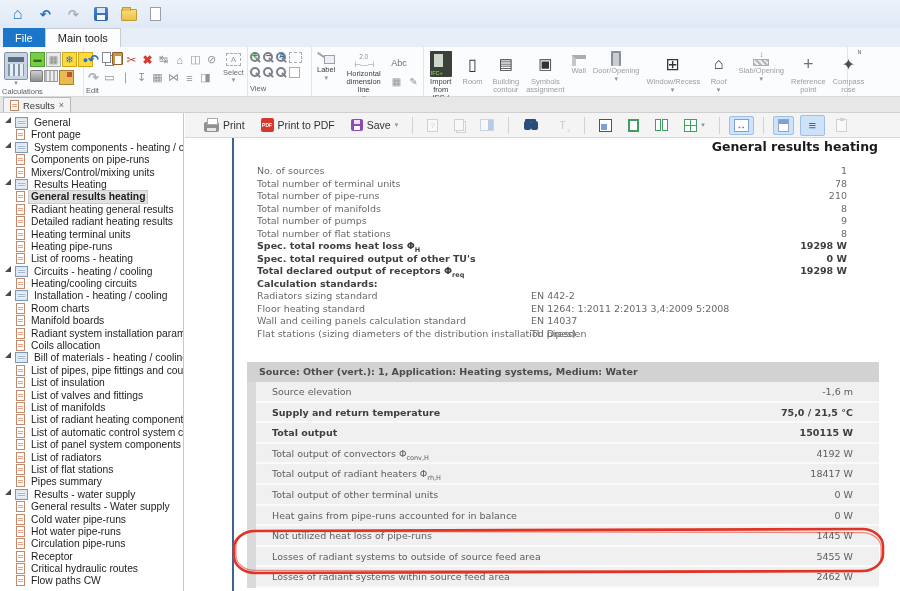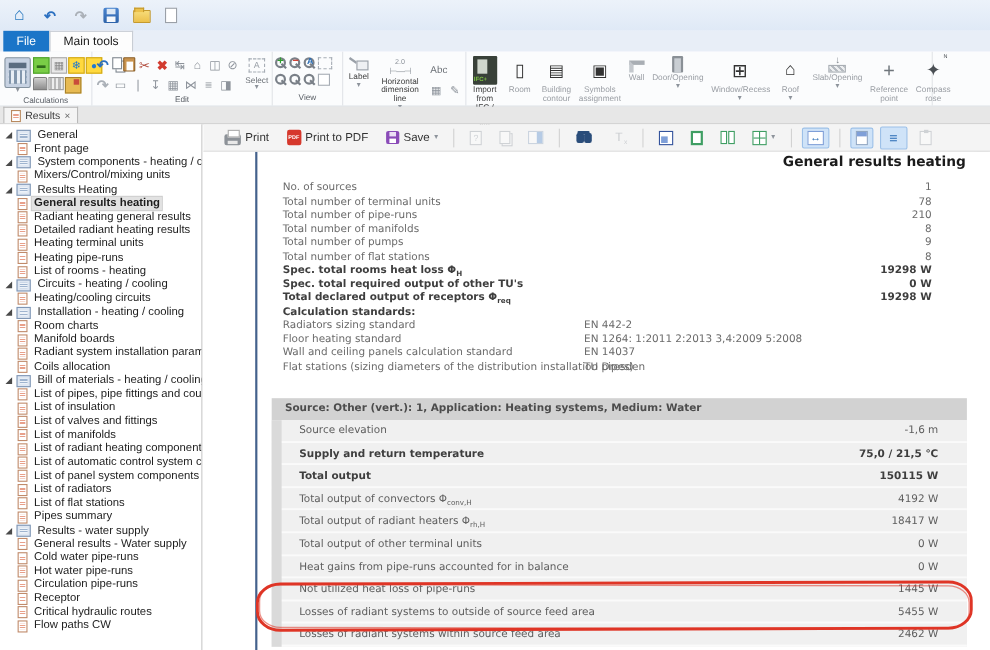--- a/index.html
+++ b/index.html
@@ -9,21 +9,21 @@
 
   
   #qat{left:0;top:0;width:900px;height:28px;background:linear-gradient(#ecf2fa,#dfe9f6);display:flex;align-items:center;gap:13px;padding-left:10px}
   #tabrow{left:0;top:28px;width:900px;height:19px;background:#e8eef7;display:flex;align-items:center}
   .ftab{height:19px;padding:0 12px;display:flex;align-items:center;font-size:11px}
   .ftab.file{background:#1b75c8;color:#fff;margin-left:3px}
   .ftab.main{background:#fdfdfd;color:#1a1a1a;border:1px solid #c8cdd4;border-bottom:none}
   #ribbon{left:0;top:47px;width:900px;height:50px;background:#fbfcfd;border-bottom:1px solid #d7dbe0;display:flex}
   .rgroup{height:100%;border-right:1px solid #e1e4e8;display:flex;flex-direction:column;padding:2px 2px 0 2px}
   .rgroup .gbody{flex:1;display:flex;align-items:flex-start}
-  .rgroup .gname{height:13px;text-align:center;font-size:7.5px;color:#5a5f66;line-height:12px}
+  .rgroup .gname{height:13px;font-size:7.5px;color:#5a5f66;line-height:12px}
   .icnrows{display:flex;flex-direction:column;gap:3px;padding-top:3px}
   .icnrow{display:flex;gap:1px}
 
   
   .icn{position:relative;display:inline-flex;align-items:center;justify-content:center;width:15px;height:15px;font-size:11px;color:#8d939b;flex:none}
   .icn-lg{position:relative;display:inline-flex;align-items:center;justify-content:center;width:26px;height:26px;flex:none}
   .i-app-home::before{content:"⌂";color:#2a7ac0;font-size:16px}
   .i-undo::before{content:"↶";color:#2a6fc0;font-weight:bold;font-size:13px}
   .i-redo::before{content:"↷";color:#aab0b7;font-weight:bold;font-size:13px}
   .i-save{width:14px;height:14px;background:linear-gradient(#4a84cf,#2d63a9);border-radius:2px}
@@ -110,21 +110,21 @@
 
   
   #tabstrip{left:0;top:97px;width:900px;height:16px;background:#e7e7e7;border-bottom:1px solid #cfcfcf;display:flex;}
   .doctab{height:15px;margin-left:3px;padding:0 6px;background:#f4f4f4;border:1px solid #b9b9b9;border-bottom:none;display:flex;align-items:center;gap:4px;font-size:9.5px;color:#3a3a3a}
   .doctab .dicon{width:9px;height:11px;background:#fff;border:1px solid #b98a5f;position:relative}
   .doctab .dicon::before{content:"";position:absolute;inset:2px 1px;background:repeating-linear-gradient(#fff 0 1px,#e8a08a 1px 2px)}
   .doctab .close{color:#666;font-size:9px}
 
   
   #tree{left:0;top:113px;width:184px;height:478px;background:#fff;border-right:1px solid #c9c9c9;overflow:hidden;padding-top:4px}
-  .trow{height:12.4px;display:flex;align-items:center;font-size:10.3px;color:#1d1d1d;white-space:nowrap}
+  .trow{height:12.4px;display:flex;align-items:flex-start;font-size:10.3px;color:#1d1d1d;white-space:nowrap}
   .texp{width:0;height:0;border-bottom:6px solid #4a4a4a;border-left:6px solid transparent;margin:0 4px 0 5px;flex:none}
   .tgico{width:13px;height:11px;background:#dfe7f2;border:1px solid #7f96b5;position:relative;margin-right:4px;flex:none}
   .tgico::before{content:"";position:absolute;inset:2px;background:repeating-linear-gradient(#eef3f9 0 1px,#9fb4cf 1px 2px)}
   .tdico{width:9px;height:11px;background:#fff;border:1px solid #c08a6a;position:relative;margin:0 4px 0 16px;flex:none}
   .tdico::before{content:"";position:absolute;inset:2px 1px;background:repeating-linear-gradient(#fff 0 1px,#e8a08a 1px 2px)}
   .trow.sel .tlabel{background:#e2e2e2;outline:1px solid #cccccc;font-weight:bold}
   .tlabel{padding:0 2px;line-height:12px}
   #treescroll{position:absolute;right:1px;top:114px;width:13px;height:476px;background:#f2f2f2;border-left:1px solid #e0e0e0}
   .sarrow{position:absolute;left:0;width:12px;height:13px;background:#f2f2f2;color:#8a8a8a;font-size:7px;display:flex;align-items:center;justify-content:center}
   .sthumb{position:absolute;left:1px;top:15px;width:10px;height:42px;background:#cdcdcd;border-radius:1px}
@@ -380,20 +380,24 @@
       <span class="tdico"></span>
       <span class="tlabel">Front page</span>
     </div>
     <div class="trow">
       <span class="texp"></span>
       <span class="tgico"></span>
       <span class="tlabel">System components - heating / cooling</span>
     </div>
     <div class="trow">
       <span class="tdico"></span>
+      <span class="tlabel">Components on pipe-runs</span>
+    </div>
+    <div class="trow">
+      <span class="tdico"></span>
       <span class="tlabel">Mixers/Control/mixing units</span>
     </div>
     <div class="trow">
       <span class="texp"></span>
       <span class="tgico"></span>
       <span class="tlabel">Results Heating</span>
     </div>
     <div class="trow sel">
       <span class="tdico"></span>
       <span class="tlabel">General results heating</span>

